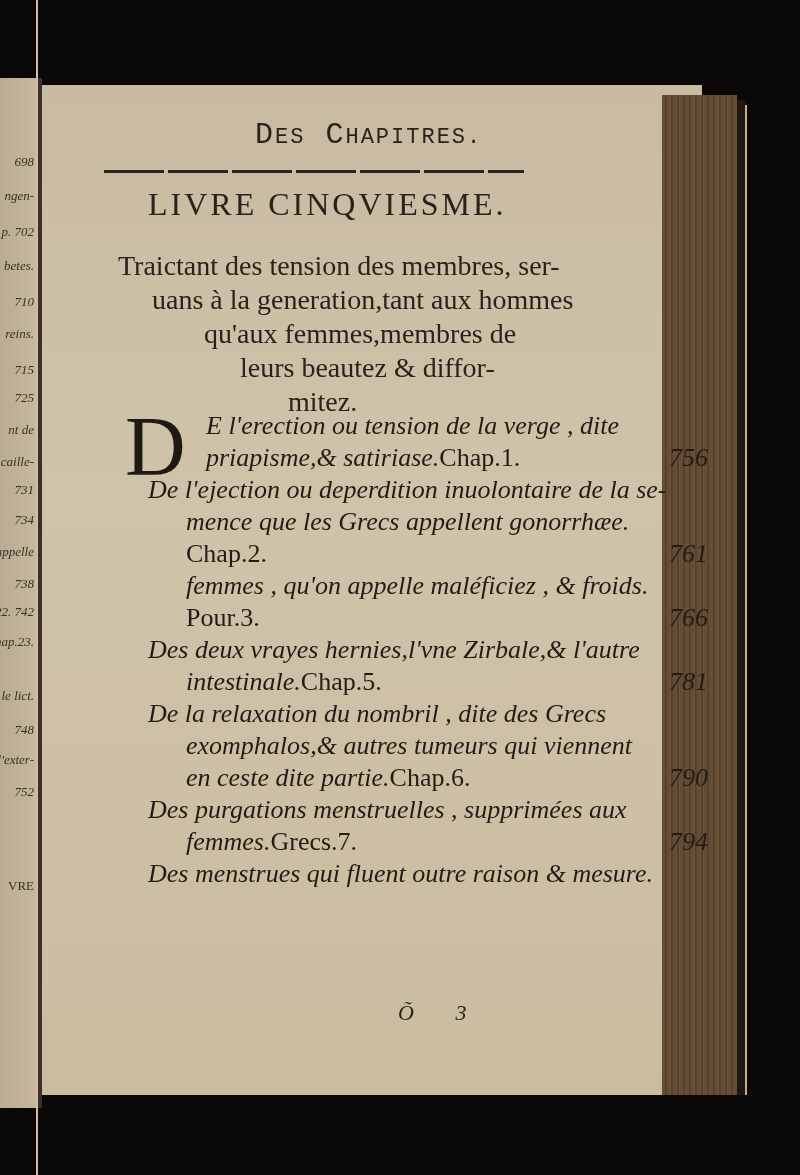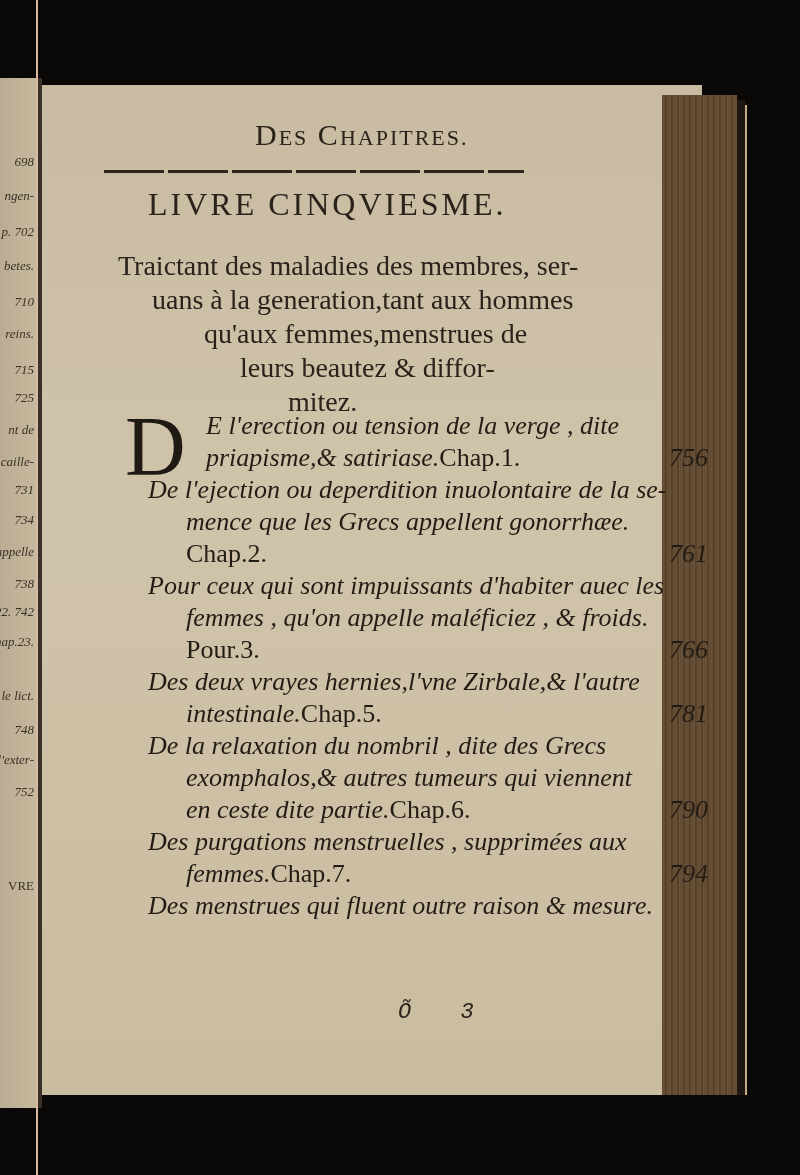--- a/index.html
+++ b/index.html
@@ -7,34 +7,34 @@
   .left-page{position:absolute;left:0;top:78px;width:38px;height:1030px;background:linear-gradient(90deg,#b9ac92,#c6b99e);}
   .left-edge{position:absolute;left:36px;top:0;width:2px;height:1175px;background:#d8b9a4;}
   .left-gutter{position:absolute;left:38px;top:78px;width:4px;height:1030px;background:#3a322a;}
   .page{position:absolute;left:42px;top:85px;width:660px;height:1020px;background:linear-gradient(180deg,#c8bba1 0%,#cfc3aa 40%,#cabc9f 100%);}
   .page-bottom-shadow{position:absolute;left:42px;top:1095px;width:720px;height:80px;background:#0b0907;}
   .fore-edge{position:absolute;left:662px;top:95px;width:75px;height:1005px;background:repeating-linear-gradient(90deg,#5c4630 0px,#6e5539 2px,#4d3a27 4px,#75593b 6px);}
   .fore-dark{position:absolute;left:737px;top:100px;width:8px;height:1000px;background:#1e1712;}
   .fore-line{position:absolute;left:745px;top:105px;width:2px;height:990px;background:#c9a986;}
   .left-col{position:absolute;left:0;top:140px;width:36px;font-family:"Liberation Serif",serif;font-style:italic;font-size:13px;color:#3a3026;text-align:right;}
   .left-col div{position:absolute;right:2px;white-space:nowrap;}
-  .hdr{position:absolute;left:255px;top:118px;font-family:Liberation Serif, serif;font-size:30px;color:#2a221b;letter-spacing:2px;}
+  .hdr{position:absolute;left:255px;top:118px;font-family:Liberation Mono, monospace;font-size:30px;color:#2a221b;letter-spacing:2px;}
   .hdr .sc{font-size:22px;}
   .rule{position:absolute;left:104px;top:170px;width:420px;height:3px;background:repeating-linear-gradient(90deg,#2f261e 0 60px,transparent 60px 64px);}
   .book-title{position:absolute;left:148px;top:186px;font-family:"Liberation Serif",serif;font-size:32px;letter-spacing:3px;color:#2a221b;}
   .intro{position:absolute;left:118px;top:249px;width:440px;font-family:"Liberation Serif",serif;font-size:28px;line-height:34px;color:#2a221b;}
   .intro div{white-space:nowrap;}
   .entries{position:absolute;left:120px;top:410px;width:560px;font-family:"Liberation Serif",serif;font-style:italic;font-size:26px;line-height:32px;color:#231c15;margin-left:28px;}
   .entry{position:relative;}
   .entry .ln{white-space:nowrap;}
   .entry .ind{padding-left:38px;}
   .entry .chap{font-style:normal;}
   .entry .pg{position:absolute;right:0;text-align:center;}
   .dropcap{position:absolute;left:125px;top:412px;font-family:"Liberation Serif",serif;font-size:84px;line-height:70px;color:#1f1913;}
-  .sig{position:absolute;left:398px;top:1000px;font-family:Liberation Mono, monospace;font-style:italic;font-size:22px;color:#2a221b;letter-spacing:18px;}
+  .sig{position:absolute;left:398px;top:1000px;font-family:Liberation Serif, serif;font-style:italic;font-size:22px;color:#2a221b;letter-spacing:18px;}
 </style>
 </head>
 <body>
 
 <div class="left-page"></div>
 <div class="left-edge"></div>
 <div class="left-gutter"></div>
 
 <div class="left-col">
   <div style="top:14px">698</div>
@@ -68,55 +68,54 @@
 
 <div class="hdr">
   <span>D</span><span class="sc">ES</span>
   <span>C</span><span class="sc">HAPITRES.</span>
 </div>
 <div class="rule"></div>
 
 <div class="book-title">LIVRE CINQVIESME.</div>
 
 <div class="intro">
-  <div>Traictant des maladies des membres, ser-</div>
+  <div>Traictant des tension des membres, ser-</div>
   <div style="padding-left:34px">uans à la generation,tant aux hommes</div>
-  <div style="padding-left:86px">qu'aux femmes,menstrues de</div>
+  <div style="padding-left:86px">qu'aux femmes,membres de</div>
   <div style="padding-left:122px">leurs beautez &amp; diffor-</div>
   <div style="padding-left:170px">mitez.</div>
 </div>
 
 <div class="dropcap">D</div>
 
 <div class="entries">
   <div class="entry">
     <div class="ln" style="padding-left:58px">E l'erection ou tension de la verge , dite</div>
     <div class="ln" style="padding-left:58px"><span>priapisme,&amp; satiriase.</span><span class="chap">Chap.1.</span><span class="pg">756</span></div>
   </div>
   <div class="entry">
     <div class="ln">De l'ejection ou deperdition inuolontaire de la se-</div>
     <div class="ln ind">mence que les Grecs appellent gonorrhæe.</div>
     <div class="ln ind"><span class="chap">Chap.2.</span><span class="pg">761</span></div>
   </div>
   <div class="entry">
-    <div class="ln">Pour ceux qui sont impuissants d'habiter auec les</div>
     <div class="ln ind">femmes , qu'on appelle maléficiez , &amp; froids.</div>
     <div class="ln ind"><span class="chap">Pour.3.</span><span class="pg">766</span></div>
   </div>
   <div class="entry">
     <div class="ln">Des deux vrayes hernies,l'vne Zirbale,&amp; l'autre</div>
     <div class="ln ind"><span>intestinale.</span><span class="chap">Chap.5.</span><span class="pg">781</span></div>
   </div>
   <div class="entry">
     <div class="ln">De la relaxation du nombril , dite des Grecs</div>
     <div class="ln ind">exomphalos,&amp; autres tumeurs qui viennent</div>
     <div class="ln ind"><span>en ceste dite partie.</span><span class="chap">Chap.6.</span><span class="pg">790</span></div>
   </div>
   <div class="entry">
     <div class="ln">Des purgations menstruelles , supprimées aux</div>
-    <div class="ln ind"><span>femmes.</span><span class="chap">Chap.7.</span><span class="pg">794</span></div>
+    <div class="ln ind"><span>femmes.</span><span class="chap">Grecs.7.</span><span class="pg">794</span></div>
   </div>
   <div class="entry">
     <div class="ln">Des menstrues qui fluent outre raison &amp; mesure.</div>
   </div>
 </div>
 
 <div class="sig">Õ 3</div>
 
 </body></html>

